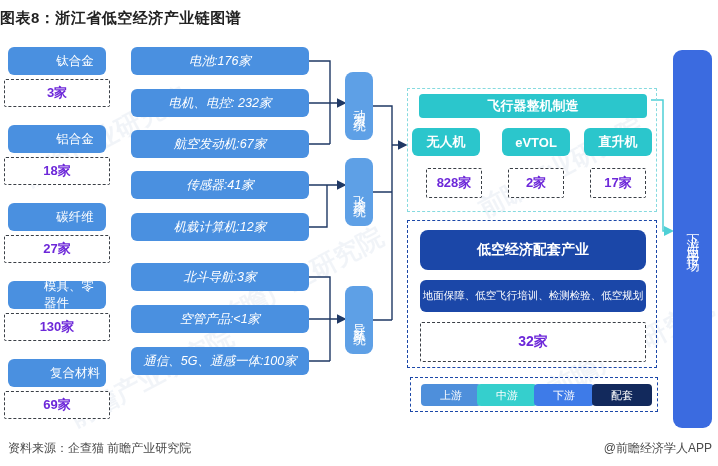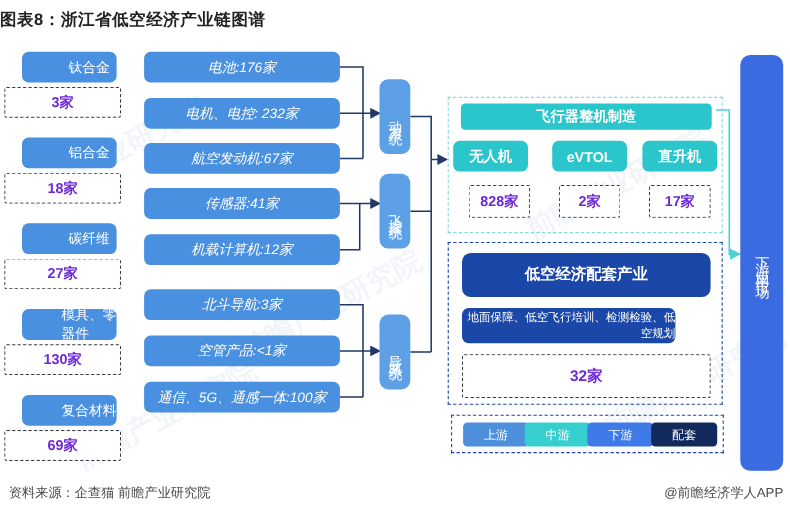--- a/index.html
+++ b/index.html
@@ -14,21 +14,21 @@
   .bluebox { background:#4A90E0; color:#fff; border-radius:6px;
              display:flex; align-items:center; justify-content:center;
              font-size:12.5px; }
   .dashbox { background:#fff; border:1.5px dashed #3a3f46; border-radius:2px;
              color:#6d28d9; font-weight:bold; font-size:13px;
              display:flex; align-items:center; justify-content:center; }
 
   
   .col1 { position:absolute; left:4px; top:47px; width:106px; }
   .pair { margin-bottom:18px; }
-  .pair .bluebox { height:28px; margin:0 4px 4px 16px;padding-left:36px; }
+  .pair .bluebox { height:28px; margin:0 4px 4px 4px;padding-left:36px; }
   .pair .dashbox { height:28px; }
 
   
   .col2 { position:absolute; left:131px; top:0; width:178px; height:352px;font-style:italic; }
   .c2 { position:absolute; left:0; width:178px; height:28px; font-size:12.5px; }
   .c2:nth-child(1){top:47px} .c2:nth-child(2){top:89px} .c2:nth-child(3){top:130px}
   .c2:nth-child(4){top:171px} .c2:nth-child(5){top:213px} .c2:nth-child(6){top:263px}
   .c2:nth-child(7){top:305px} .c2:nth-child(8){top:347px} .c2:nth-child(9){top:390px}
 
   
@@ -50,21 +50,21 @@
   .air1{left:4px} .air2{left:94px} .air3{left:176px}
   .aircnt { position:absolute; top:79px; width:56px; height:30px; }
   .acnt1{left:18px} .acnt2{left:100px} .acnt3{left:182px}
 
   
   .sup { position:absolute; left:407px; top:220px; width:250px; height:148px;
          border:1px dashed #1B47A8;text-align:right; }
   .sup-title { position:absolute; left:12px; top:9px; width:226px; height:40px;
          background:#1B47A8; color:#fff; border-radius:8px; font-weight:bold; font-size:14px;
          display:flex; align-items:center; justify-content:center; }
-  .sup-detail { position:absolute; left:12px; top:59px; width:194px; height:32px;
+  .sup-detail { position:absolute; left:12px; top:59px; width:226px; height:32px;
          background:#1B47A8; color:#fff; border-radius:6px; font-size:10.5px;
          display:flex; align-items:center; justify-content:center; }
   .sup-count { position:absolute; left:12px; top:101px; width:226px; height:40px;
          font-size:14px; }
 
   
   .legend { position:absolute; left:410px; top:377px; width:248px; height:35px;
          border:1px dashed #1B47A8; }
   .chip { position:absolute; top:6px; width:60px; height:22px; border-radius:4px;
          color:#fff; font-size:11px; display:flex; align-items:center; justify-content:center; }

